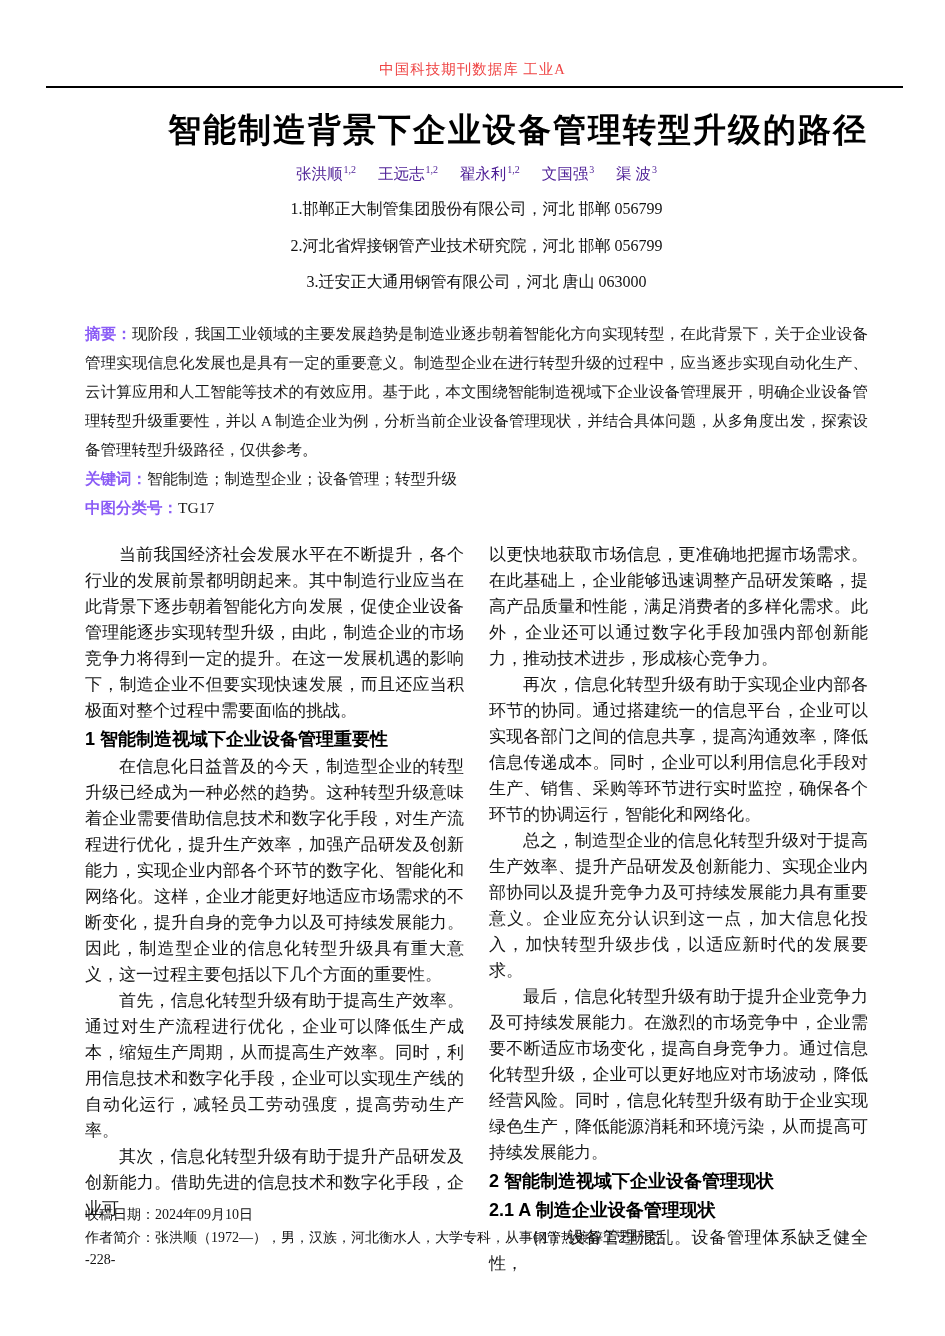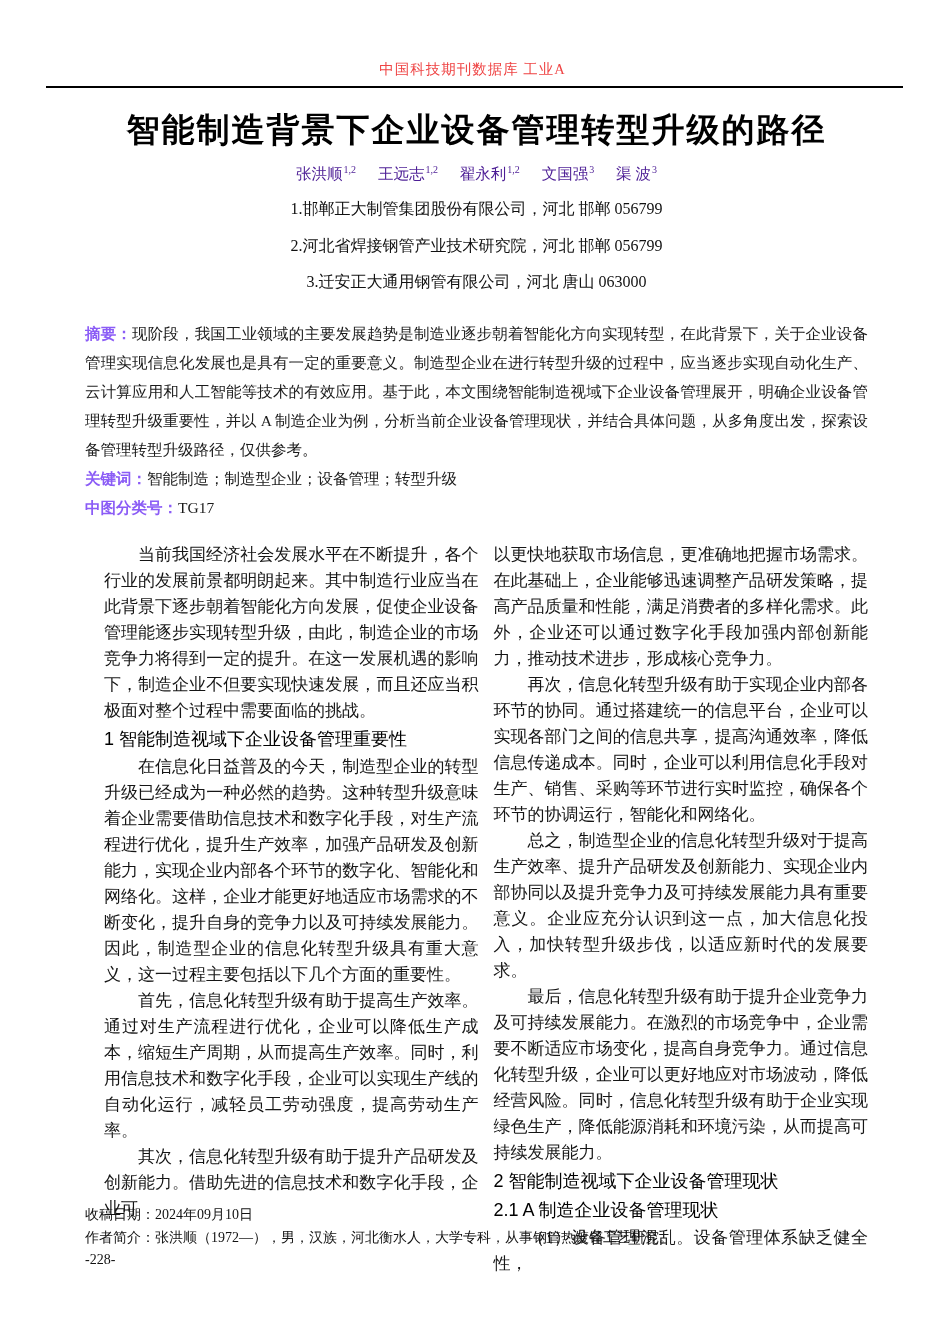--- a/index.html
+++ b/index.html
@@ -10,40 +10,40 @@
   .header-text{
     position:absolute;top:60px;left:0;width:100%;text-align:center;
     font-size:14.5px;color:#ef4444;letter-spacing:1px;
   }
   .header-rule{
     position:absolute;top:86px;left:46px;width:857px;height:0;
     border-top:2px solid #000;
   }
   .content{position:absolute;top:98px;left:85px;width:783px;}
   .title{
-    text-align:center;font-size:33px;font-weight:bold;color:#000;
+    text-align:right;font-size:33px;font-weight:bold;color:#000;
     font-family:"Liberation Sans","DejaVu Sans",sans-serif;
     letter-spacing:2px;margin:8px 0 0 0;line-height:48px;
   }
   .authors{text-align:center;margin-top:10px;font-size:15.5px;color:#4c1d95;}
   .author{margin:0 9px;white-space:nowrap;}
   .author .sup{font-size:10px;vertical-align:super;margin-left:1px;}
   .affiliations{text-align:center;margin-top:6px;font-size:16px;line-height:36.5px;color:#111;}
   .abstract{margin-top:18px;font-size:15.5px;line-height:29px;text-align:justify;}
   .label{
     font-weight:bold;color:#8b5cf6;
     font-family:"Liberation Sans","DejaVu Sans",sans-serif;
   }
   .kwline{font-size:15.5px;line-height:29px;text-align:left;}
-  .columns{display:flex;gap:15px;margin-top:20px;margin-left:19px;}
+  .columns{display:flex;gap:25px;margin-top:20px;}
   .col{width:379px;font-size:17px;line-height:26px;text-align:justify;color:#151515;}
   .col p{margin:0;text-indent:2em;}
   .col p.no-indent{text-indent:0;}
   .col .sec-h{
-    font-size:18px;font-weight:normal;color:#000;line-height:28px;margin:1px 0;
+    font-size:18px;font-weight:bold;color:#000;line-height:28px;margin:1px 0;
     font-family:"Liberation Sans","DejaVu Sans",sans-serif;text-align:left;text-indent:0;
   }
   .footer{
     position:absolute;top:1204px;left:85px;width:783px;
     font-size:14px;line-height:22.5px;color:#111;text-align:left;
   }
   .footer div{margin:0;}
 </style>
 </head>
 <body>

